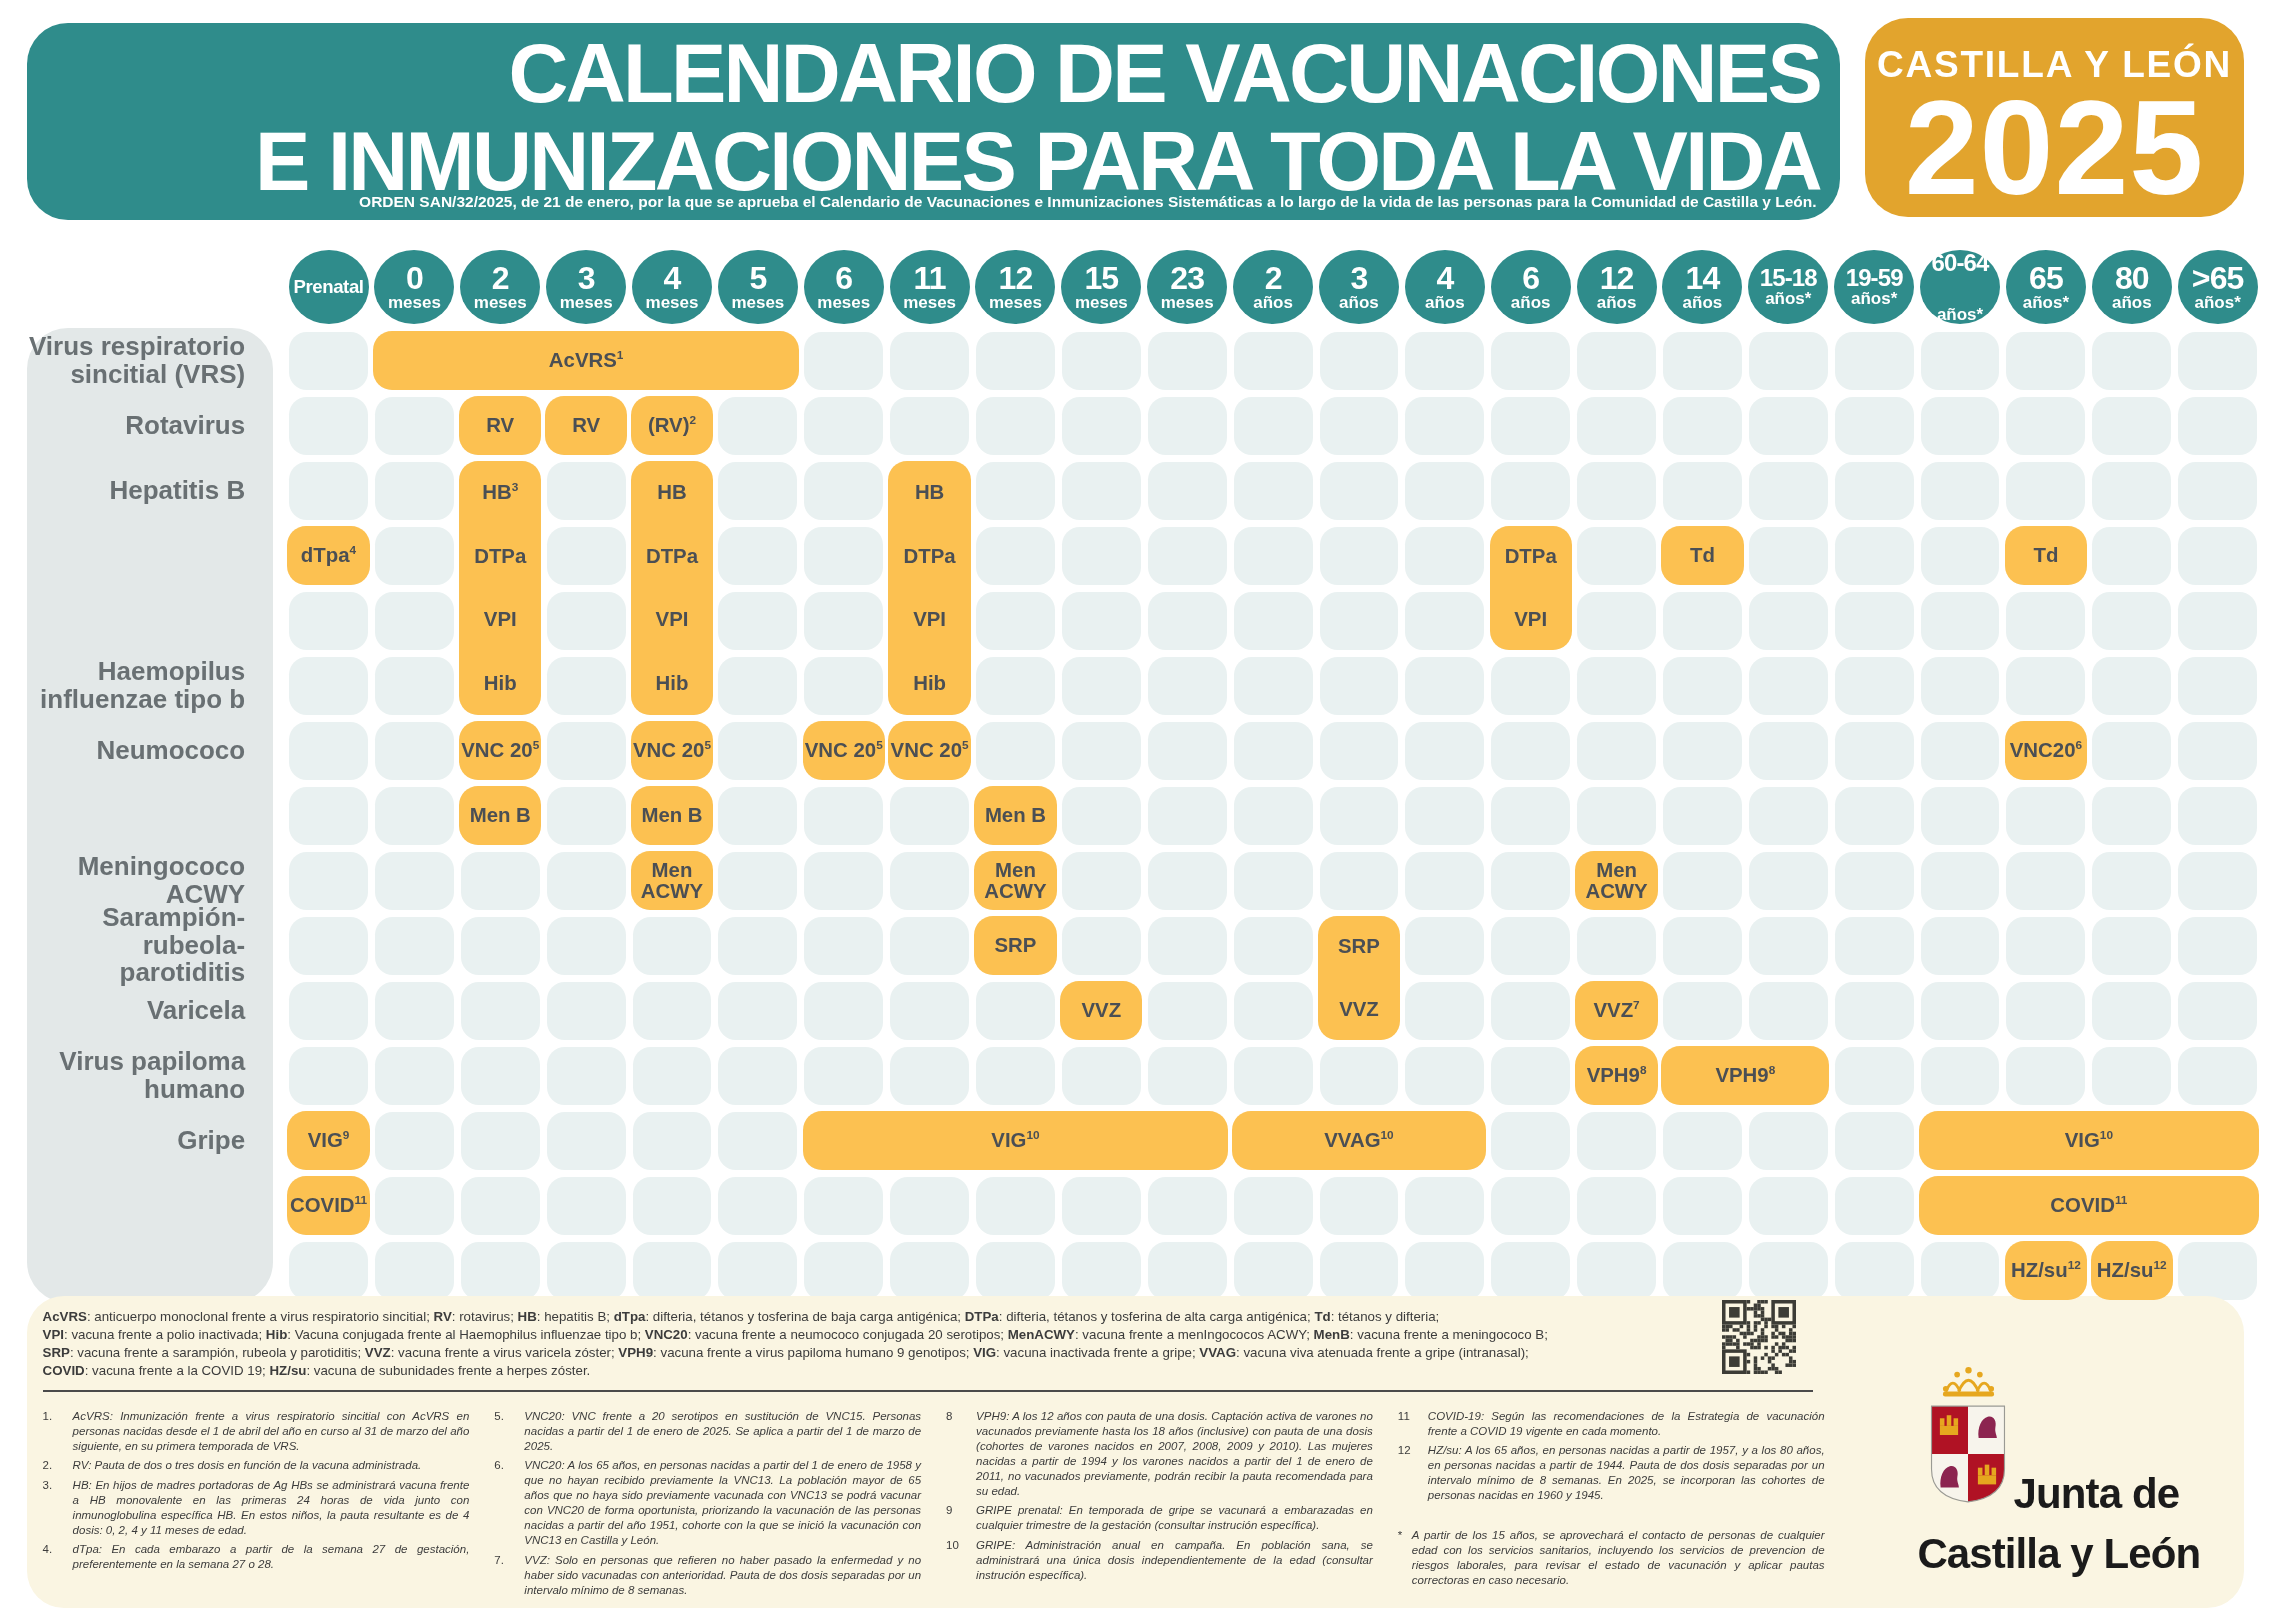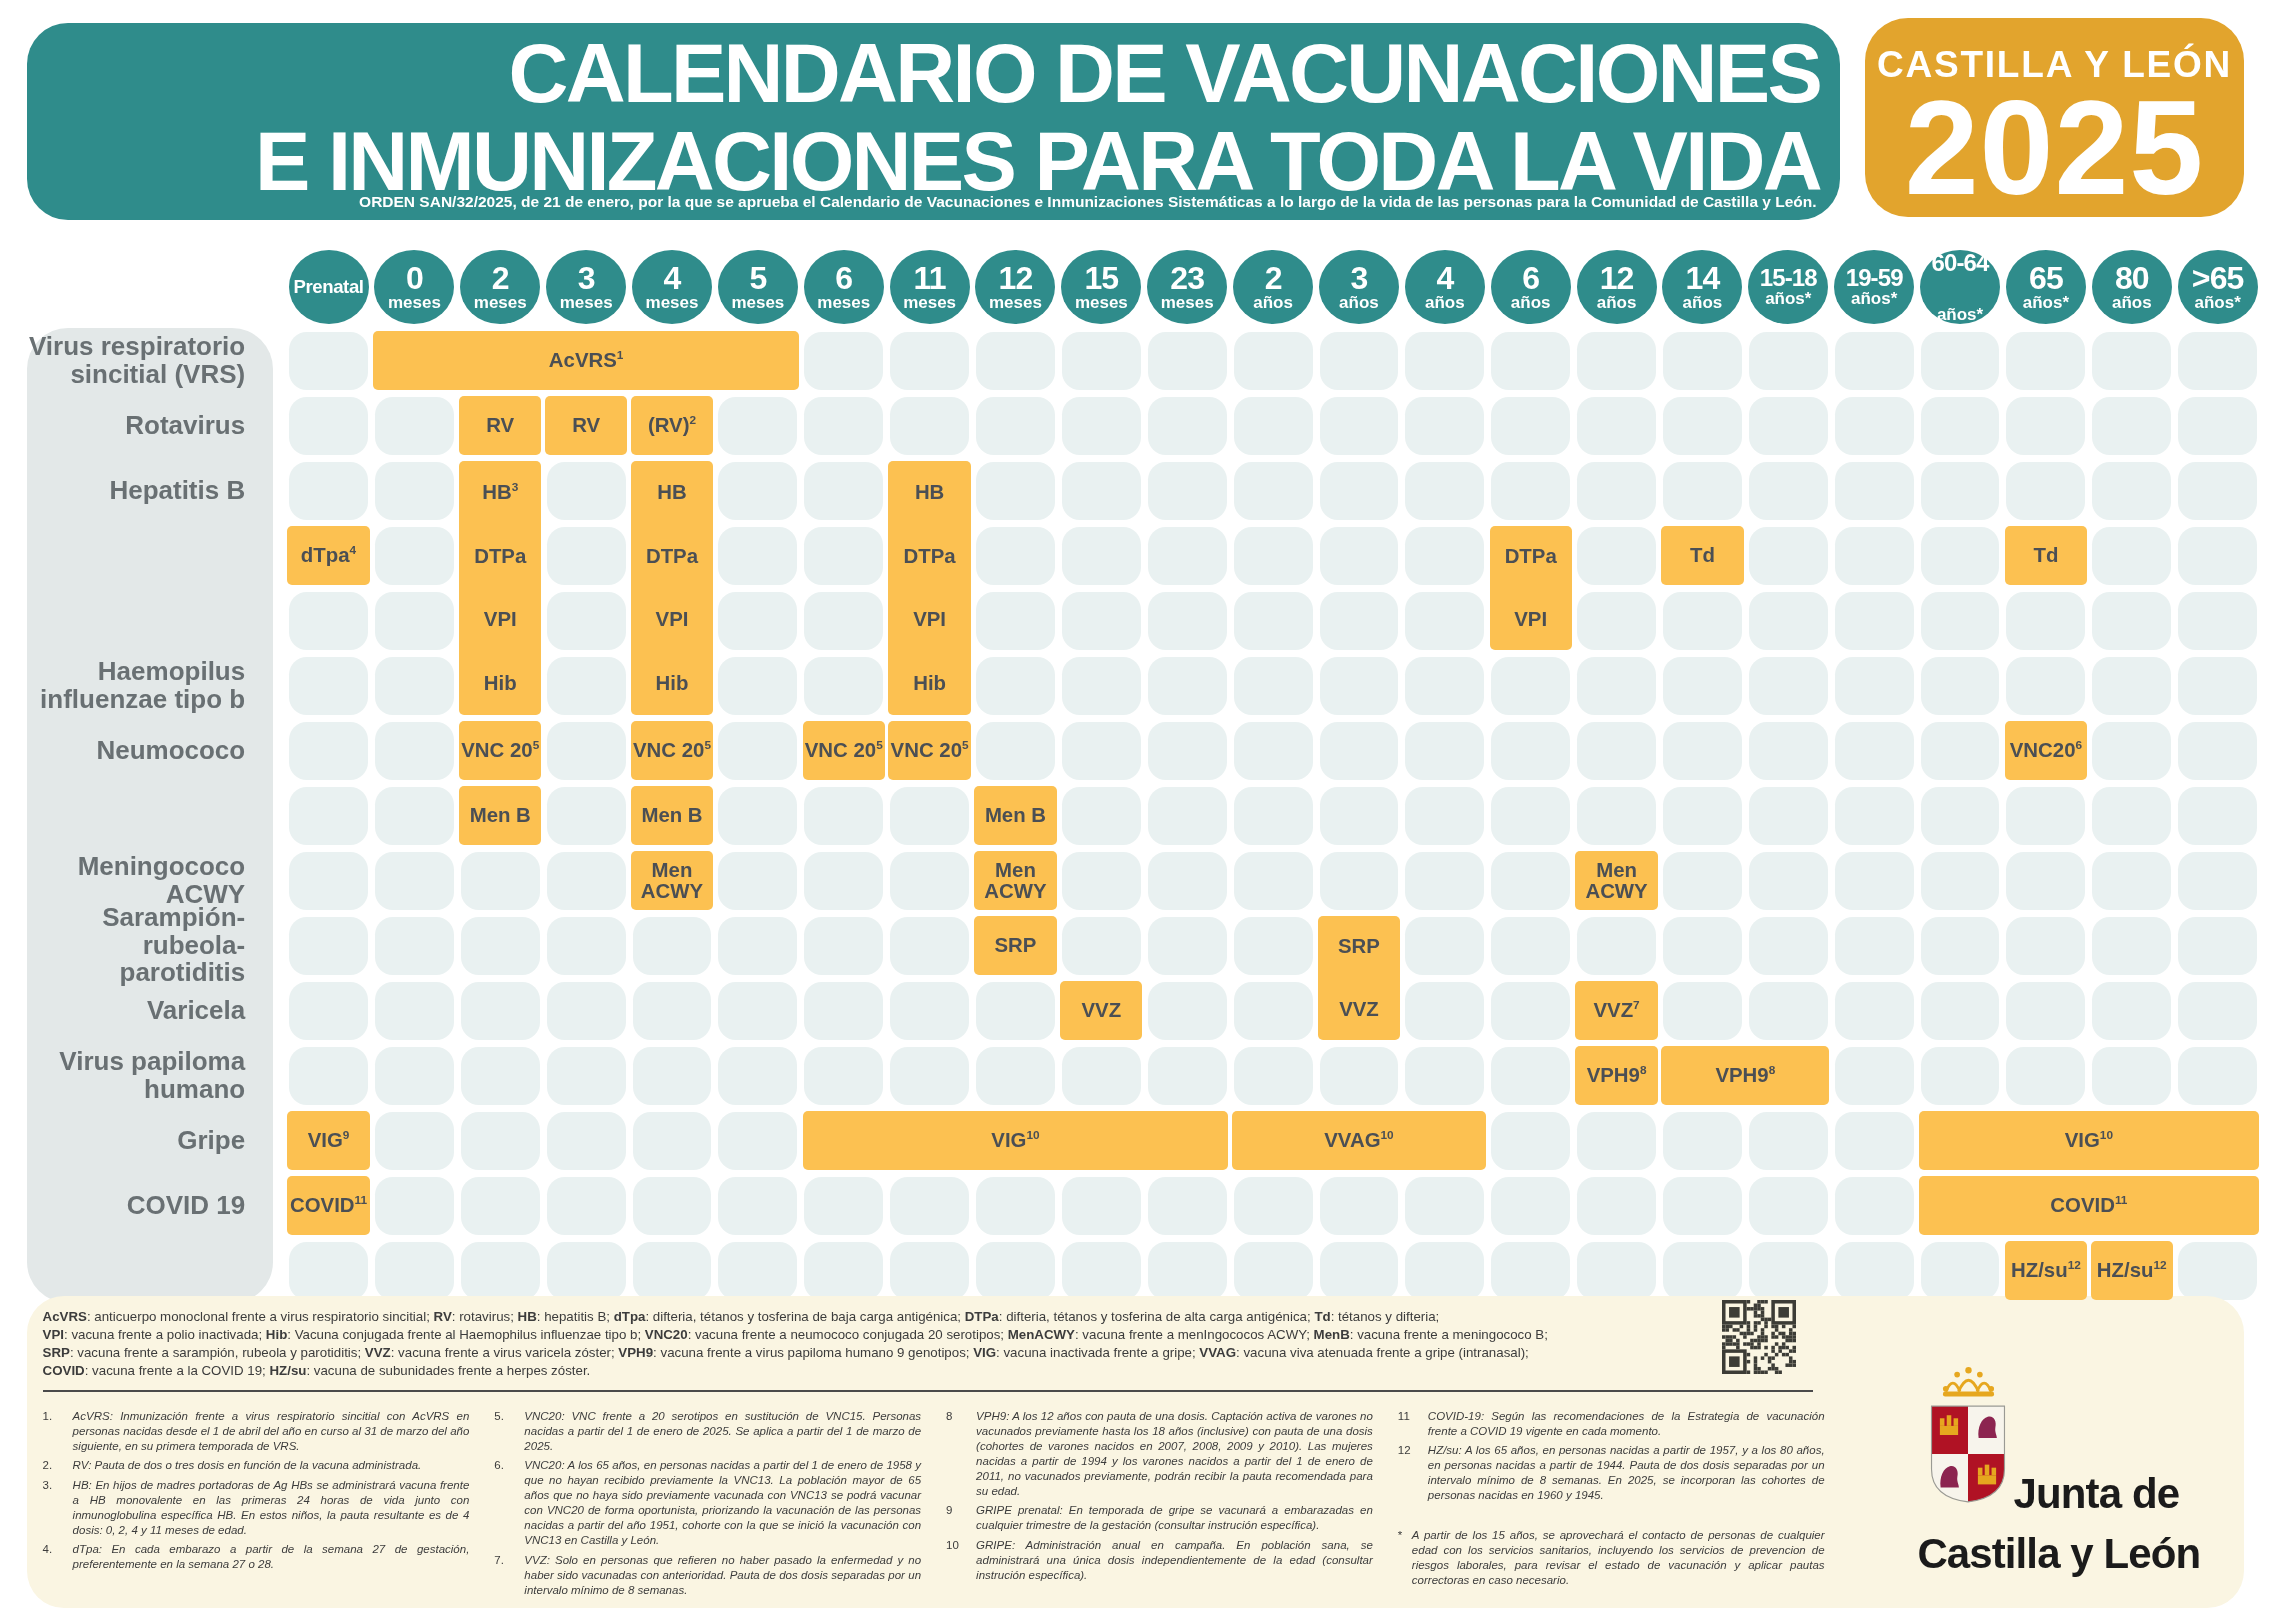--- a/index.html
+++ b/index.html
@@ -27,21 +27,21 @@
            align-items:center;justify-content:center;text-align:center;}
   .colhead .num{font-size:32px;line-height:32px;letter-spacing:-0.9px;}
   .colhead .num.small{font-size:24px;line-height:25px;}
   .colhead .unit{font-size:17px;line-height:17.7px;}
   .colhead .pren{font-size:18.6px;letter-spacing:-0.4px;}
   .labelbg{grid-column:1;grid-row:2 / span 15;background:#e3e8e8;border-radius:41px;margin-right:12.4px;}
   .rowlabel{grid-column:1;position:relative;z-index:1;display:flex;align-items:center;
             justify-content:flex-end;text-align:right;padding-right:28px;margin-right:12.4px;
             font-size:26px;font-weight:bold;color:#697073;line-height:27.5px;white-space:pre-line;}
   .cell{margin:3.5px;background:#e9f1f1;border-radius:17.7px;}
-  .pill{position:relative;z-index:2;margin:2.7px 1.8px;background:#fcc151;border-radius:5px;
+  .pill{position:relative;z-index:2;margin:2.7px 1.8px;background:#fcc151;border-radius:19px;
         display:grid;align-items:center;justify-items:center;
         color:#4b4f54;font-weight:bold;font-size:20.4px;line-height:21px;
         text-align:center;white-space:pre-line;}
   .pill sup{font-size:0.58em;vertical-align:super;line-height:0;}
 
   
   .footer{position:absolute;left:26.6px;top:1296px;width:2217px;height:312px;
           background:#faf5e2;border-radius:37px;color:#3c3c3c;}
   .legend{position:absolute;left:16px;top:12.4px;font-size:13.3px;line-height:17.7px;white-space:nowrap;}
   .legend b{font-weight:bold;}
@@ -181,21 +181,20 @@
 influenzae tipo b</div>
       <div class="rowlabel" style="grid-row: 8;">Neumococo</div>
       <div class="rowlabel" style="grid-row: 10;">Meningococo
 ACWY</div>
       <div class="rowlabel" style="grid-row: 11;">Sarampión-
 rubeola-parotiditis</div>
       <div class="rowlabel" style="grid-row: 12;">Varicela</div>
       <div class="rowlabel" style="grid-row: 13;">Virus papiloma
 humano</div>
       <div class="rowlabel" style="grid-row: 14;">Gripe</div>
-      <div class="rowlabel" style="grid-row: 15;">COVID 19</div>
       <div class="cell" style="grid-area: 2 / 2;"></div>
       <div class="cell" style="grid-area: 2 / 3;"></div>
       <div class="cell" style="grid-area: 2 / 4;"></div>
       <div class="cell" style="grid-area: 2 / 5;"></div>
       <div class="cell" style="grid-area: 2 / 6;"></div>
       <div class="cell" style="grid-area: 2 / 7;"></div>
       <div class="cell" style="grid-area: 2 / 8;"></div>
       <div class="cell" style="grid-area: 2 / 9;"></div>
       <div class="cell" style="grid-area: 2 / 10;"></div>
       <div class="cell" style="grid-area: 2 / 11;"></div>

